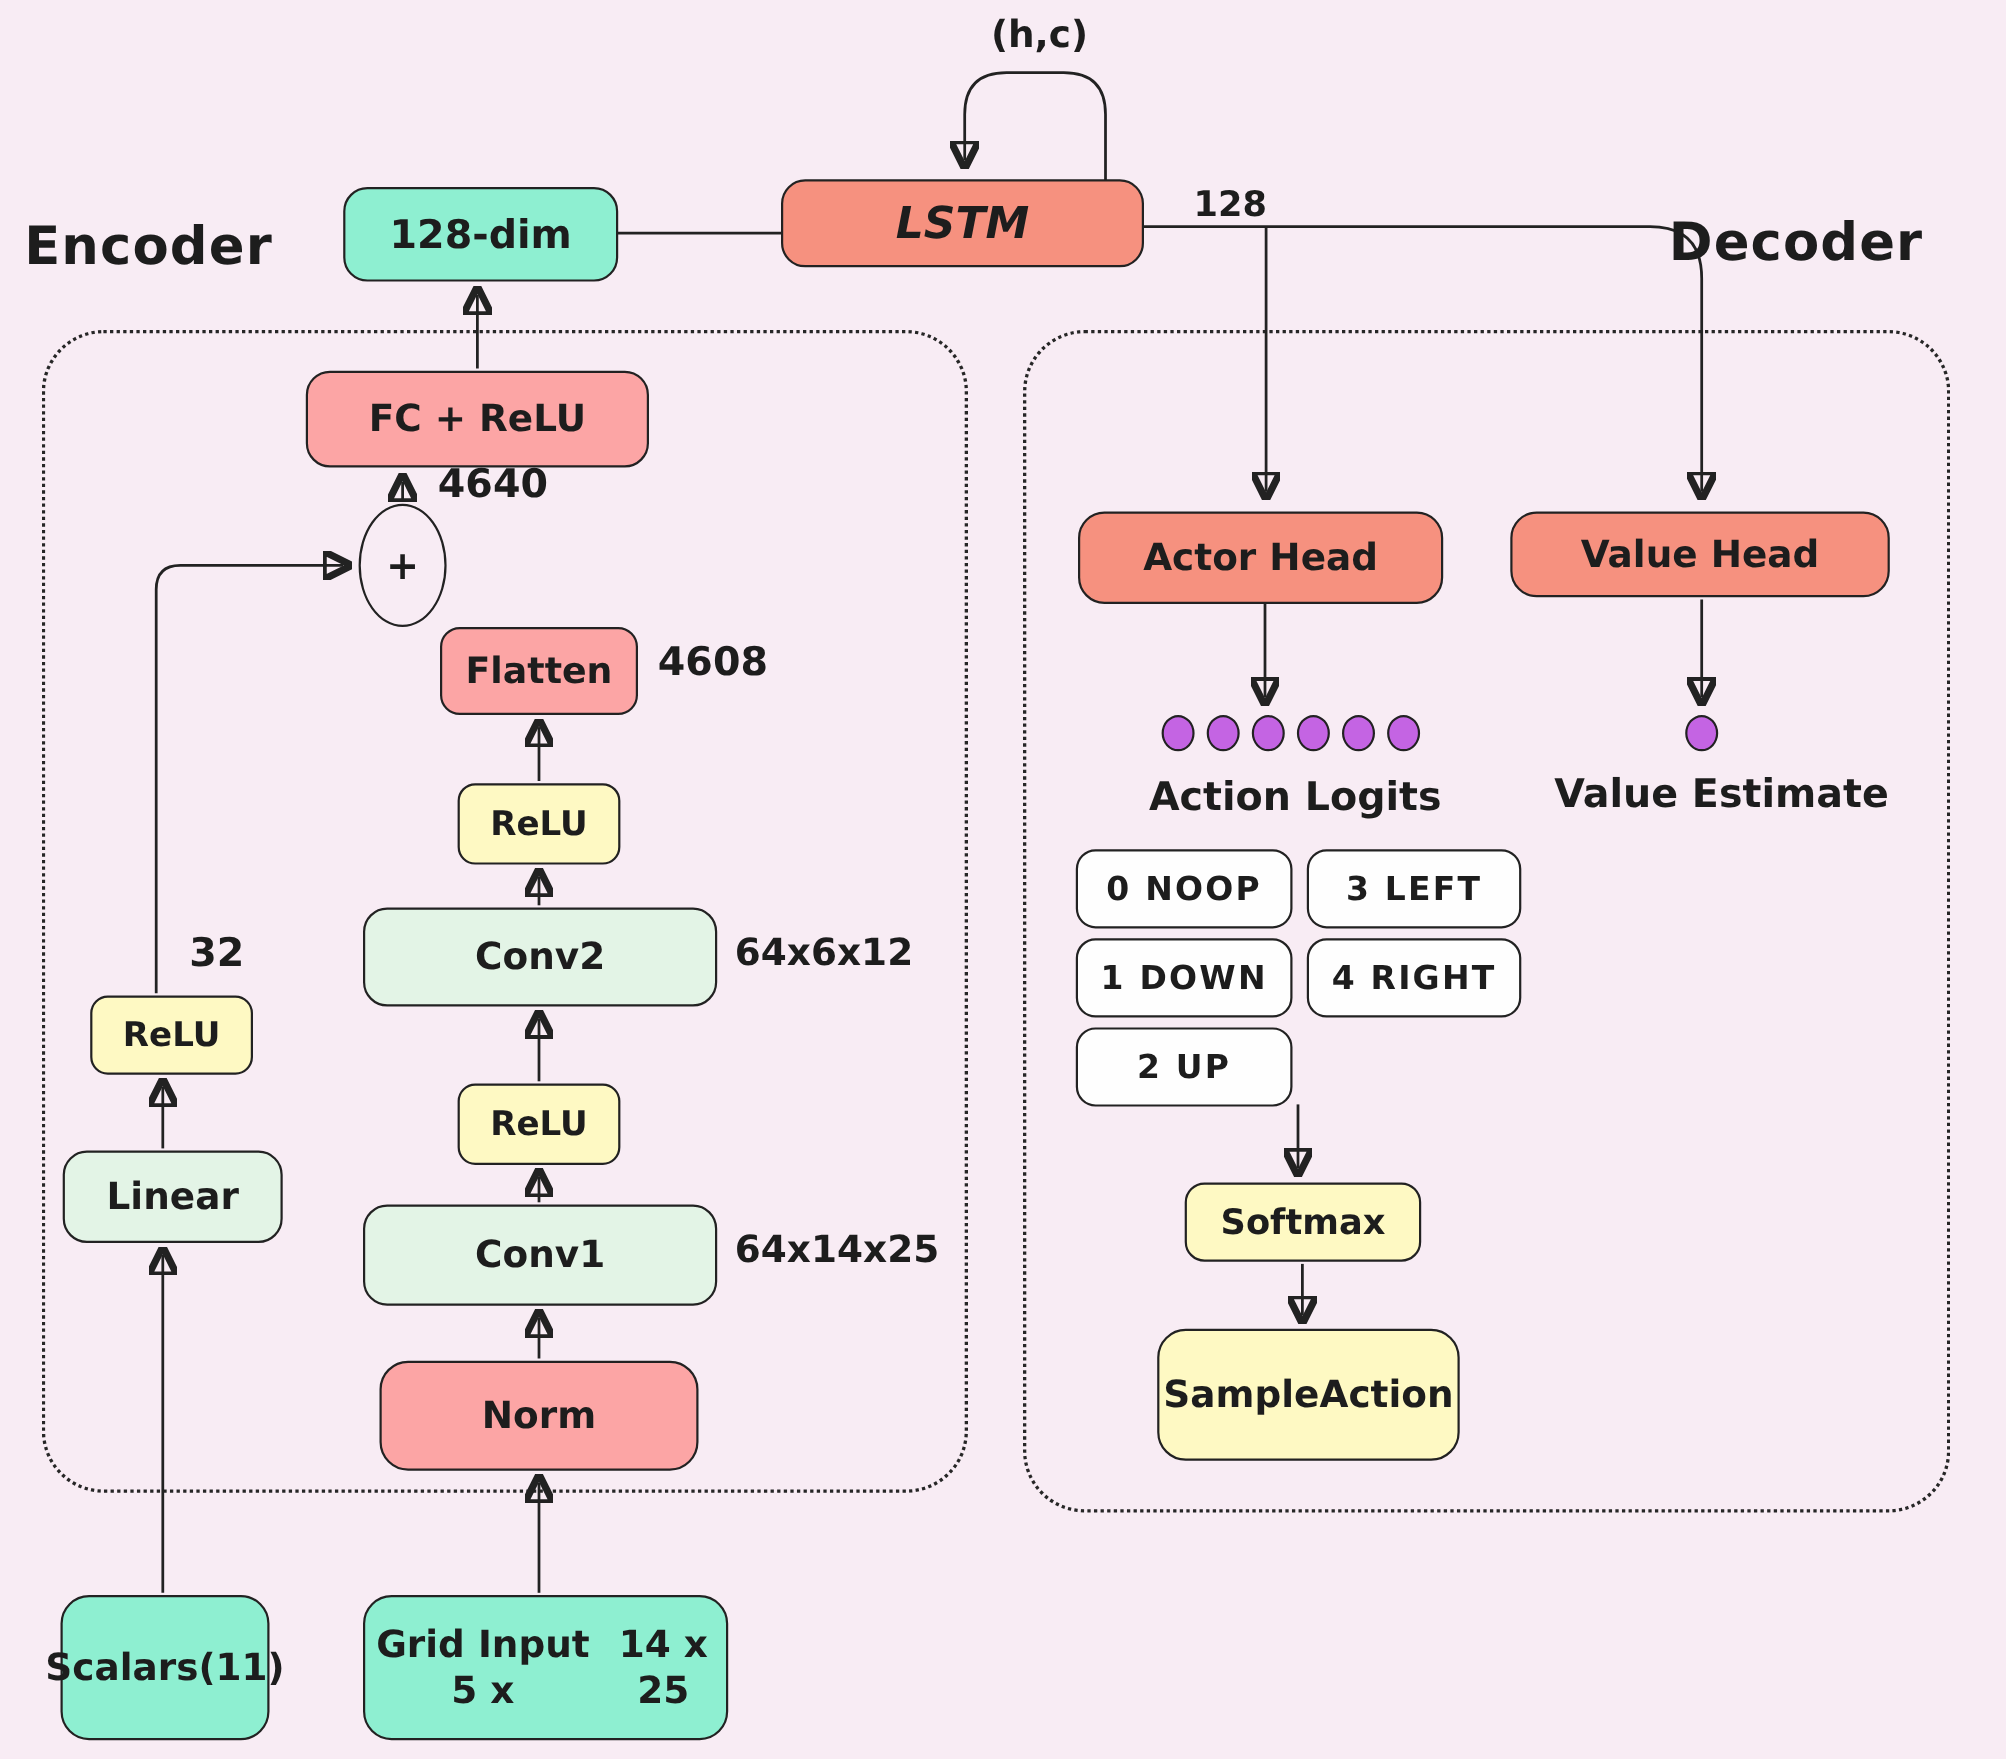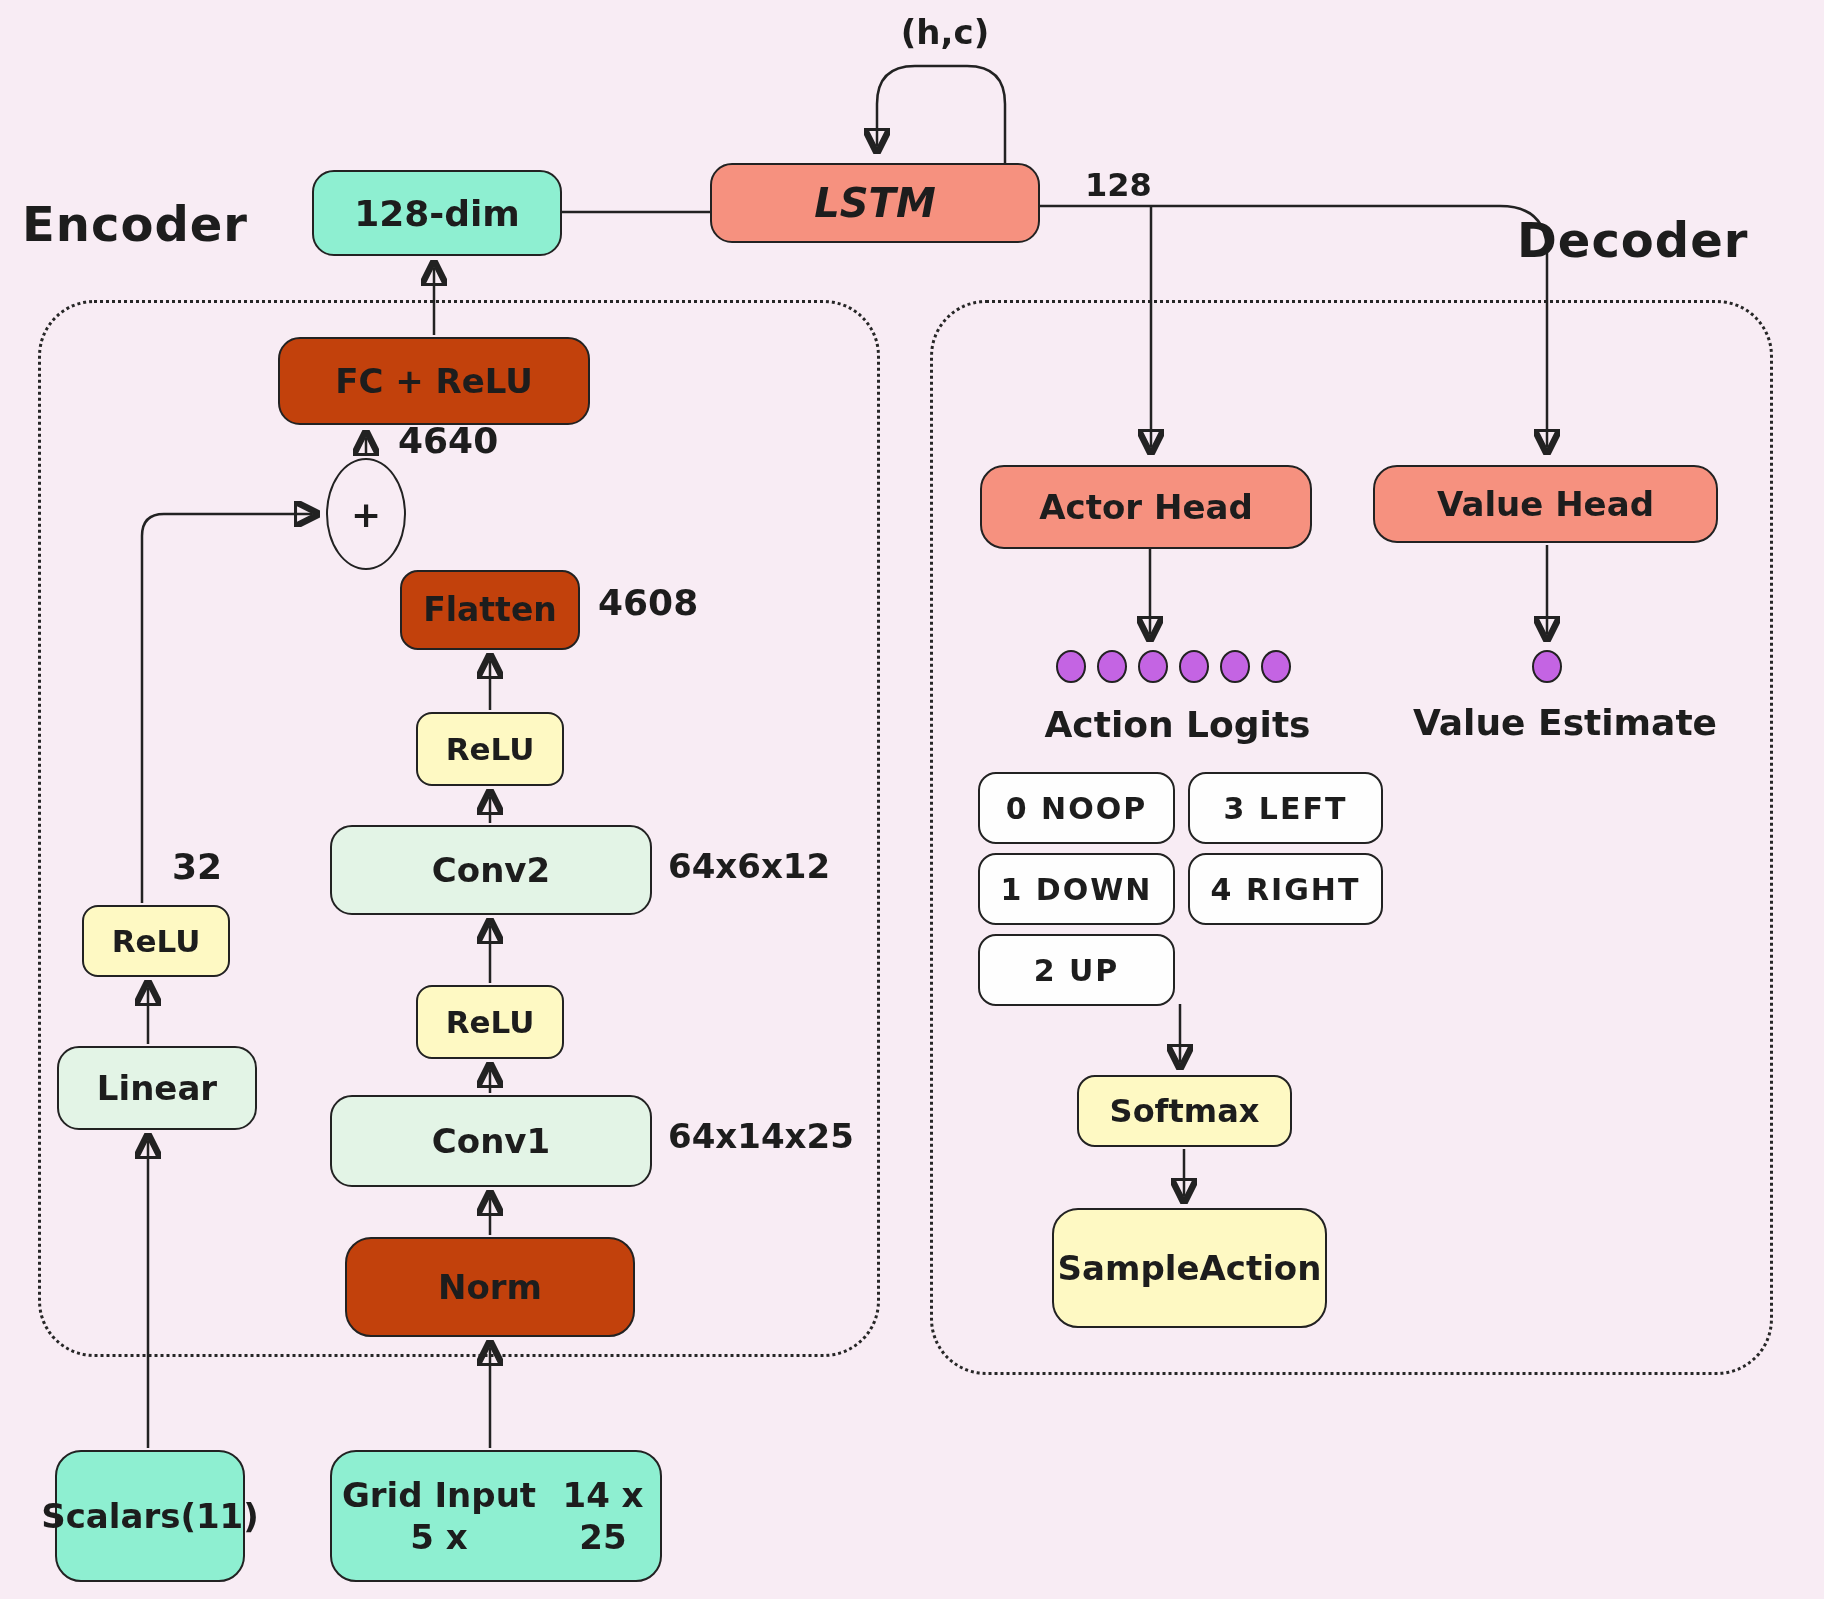--- a/index.html
+++ b/index.html
@@ -11,21 +11,21 @@
   .box{
     position:absolute;display:flex;align-items:center;justify-content:center;
     border:2.5px solid #222;border-radius:22px;background:#fff;
     font-size:34px;font-weight:600;text-align:center;line-height:1.25;
     box-sizing:border-box;z-index:3;
   }
   .teal{background:#8EEFD1;}
   .salmon{background:#F6917F;}
   .lgreen{background:#E3F4E6;}
   .pinkbox{background:#fef9c3;}
-  .white{background:#c2410c;}
+  .white{background:#fca5a5;}
   .small{border-radius:16px;font-size:31px;}
   .hdr{position:absolute;font-size:48px;font-weight:700;z-index:3;letter-spacing:1px;}
   .lbl{position:absolute;font-size:36px;font-weight:600;z-index:3;white-space:nowrap;}
   .dotted-region{
     position:absolute;border:3px dotted #262626;border-radius:56px;
     z-index:1;box-sizing:border-box;background:transparent;
   }
   #wires{position:absolute;left:0;top:0;z-index:2;}
   #wires path{fill:none;stroke:#222;stroke-width:2.5px;}
   .dotrow{position:absolute;display:flex;gap:11px;z-index:3;}
@@ -88,21 +88,21 @@
   <path d="M 148 1448 L 148 1141" marker-end="url(#ahb)"></path>
   <path d="M 148 1044 L 148 988" marker-end="url(#ahb)"></path>
 
   <path d="M 1150 545 L 1150 634" marker-end="url(#ahb)"></path>
   <path d="M 1547 545 L 1547 634" marker-end="url(#ahb)"></path>
   <path d="M 1180 1004 L 1180 1062" marker-end="url(#ahb)"></path>
   <path d="M 1184 1149 L 1184 1196" marker-end="url(#ahb)"></path>
 </svg>
 
 <div class="hdr" style="left:22px;top:196px;">Encoder</div>
-<div class="hdr" style="left:1517px;top:192px;margin-top:20px;">Decoder</div>
+<div class="hdr" style="left:1517px;top:192px;">Decoder</div>
 
 <div class="lbl" style="left:880px;top:12px;width:130px;text-align:center;font-size:34px;">(h,c)</div>
 <div class="box teal" style="left:312px;top:170px;width:250px;height:86px;font-size:36px;">128-dim</div>
 <div class="box salmon it" style="left:710px;top:163px;width:330px;height:80px;font-size:40px;">LSTM</div>
 <div class="lbl" style="left:1085px;top:166px;font-size:32px;">128</div>
 
 <div class="box white" style="left:278px;top:337px;width:312px;height:88px;">FC + ReLU</div>
 <div class="lbl" style="left:398px;top:420px;">4640</div>
 <div class="plus-ellipse">+</div>
 <div class="box white small" style="left:400px;top:570px;width:180px;height:80px;border-radius:18px;font-size:33px;">Flatten</div>

